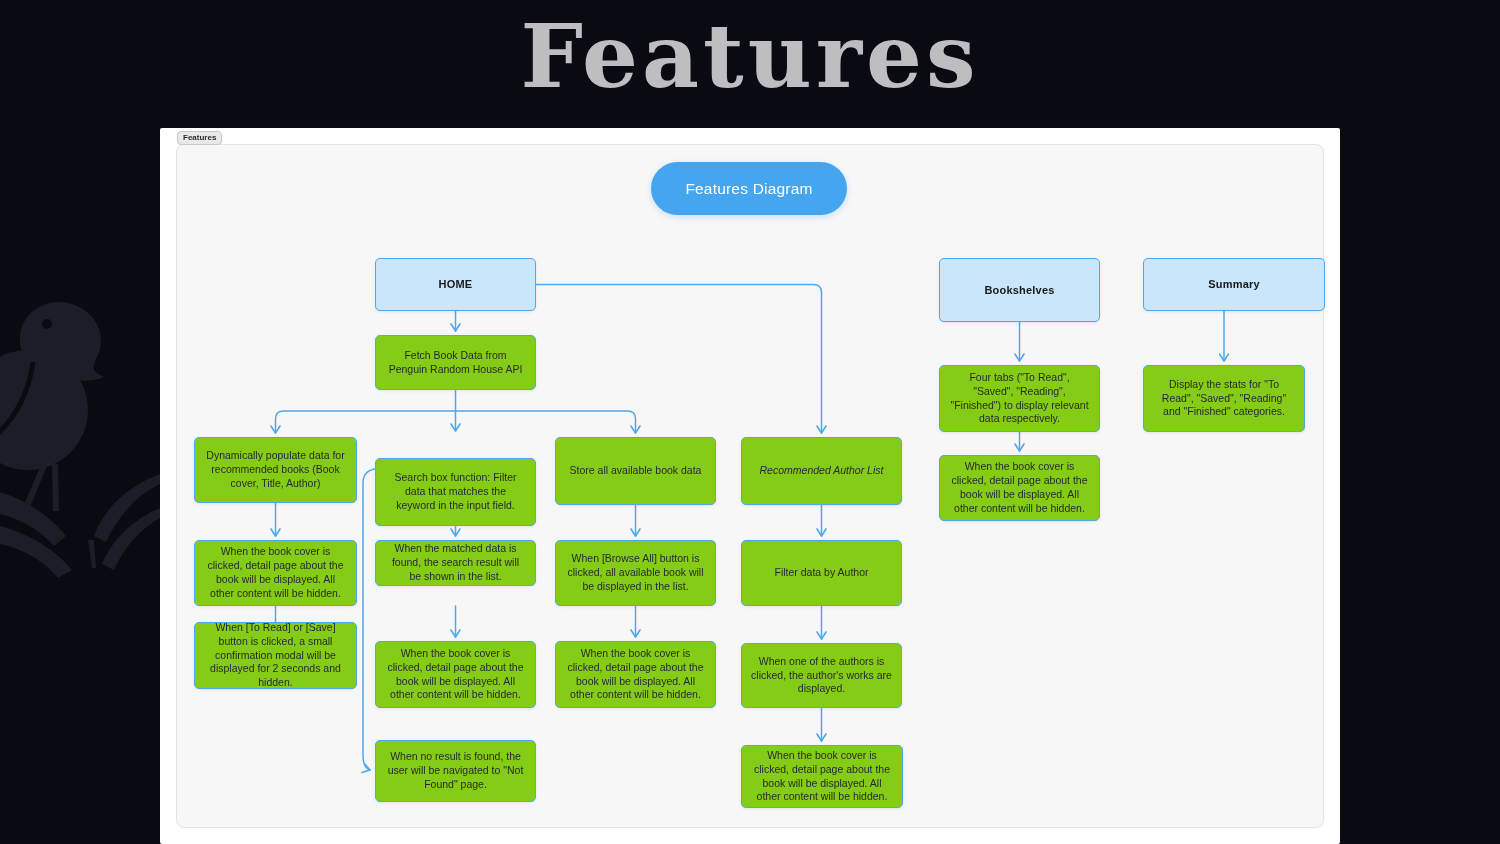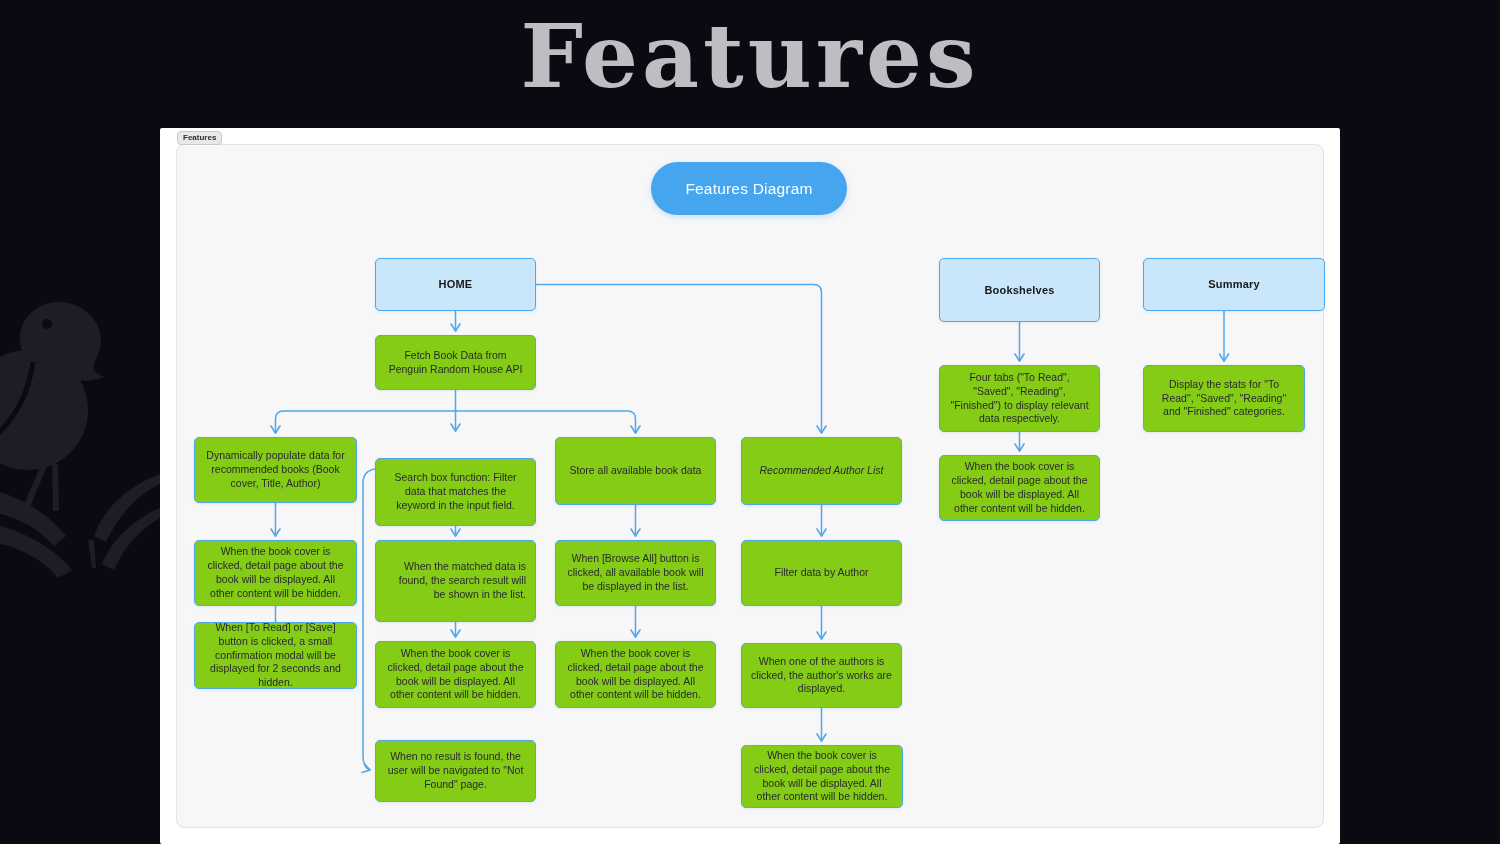--- a/index.html
+++ b/index.html
@@ -87,21 +87,21 @@
     <div class="pill">Features Diagram</div>
   <div class="node header" style="left: 375px; top: 258px; width: 161px; height: 53px;">HOME</div>
       <div class="node header" style="left: 939px; top: 258px; width: 161px; height: 64px;">Bookshelves</div>
       <div class="node header" style="left: 1143px; top: 258px; width: 182px; height: 53px;">Summary</div>
       <div class="node process" style="left: 375px; top: 335px; width: 161px; height: 55px;">Fetch Book Data from Penguin Random House API</div>
       <div class="node process" style="left: 194px; top: 437px; width: 163px; height: 66px;">Dynamically populate data for recommended books (Book cover, Title, Author)</div>
       <div class="node process" style="left: 375px; top: 435px; width: 161px; height: 68px; margin-top: 23px;">Search box function: Filter data that matches the keyword in the input field.</div>
       <div class="node process" style="left: 555px; top: 437px; width: 161px; height: 68px;">Store all available book data</div>
       <div class="node process" style="left: 741px; top: 437px; width: 161px; height: 68px; font-style: italic;">Recommended Author List</div>
       <div class="node process" style="left: 194px; top: 540px; width: 163px; height: 66px;">When the book cover is clicked, detail page about the book will be displayed. All other content will be hidden.</div>
-      <div class="node process" style="left: 375px; top: 540px; width: 161px; height: 82px; text-align: right;">When the matched data is found, the search result will be shown in the list.</div>
+      <div class="node process" style="left: 375px; top: 540px; width: 161px; height: 46px;">When the matched data is found, the search result will be shown in the list.</div>
       <div class="node process" style="left: 555px; top: 540px; width: 161px; height: 66px;">When [Browse All] button is clicked, all available book will be displayed in the list.</div>
       <div class="node process" style="left: 741px; top: 540px; width: 161px; height: 66px;">Filter data by Author</div>
       <div class="node process" style="left: 194px; top: 622px; width: 163px; height: 67px;">When [To Read] or [Save] button is clicked, a small confirmation modal will be displayed for 2 seconds and hidden.</div>
       <div class="node process" style="left: 375px; top: 641px; width: 161px; height: 67px;">When the book cover is clicked, detail page about the book will be displayed. All other content will be hidden.</div>
       <div class="node process" style="left: 555px; top: 641px; width: 161px; height: 67px;">When the book cover is clicked, detail page about the book will be displayed. All other content will be hidden.</div>
       <div class="node process" style="left: 741px; top: 643px; width: 161px; height: 65px;">When one of the authors is clicked, the author's works are displayed.</div>
       <div class="node process" style="left: 375px; top: 740px; width: 161px; height: 62px;">When no result is found, the user will be navigated to "Not Found" page.</div>
       <div class="node process" style="left: 741px; top: 745px; width: 162px; height: 63px;">When the book cover is clicked, detail page about the book will be displayed. All other content will be hidden.</div>
       <div class="node process" style="left: 939px; top: 365px; width: 161px; height: 67px;">Four tabs ("To Read", "Saved", "Reading", "Finished") to display relevant data respectively.</div>
       <div class="node process" style="left: 939px; top: 455px; width: 161px; height: 66px;">When the book cover is clicked, detail page about the book will be displayed. All other content will be hidden.</div>

